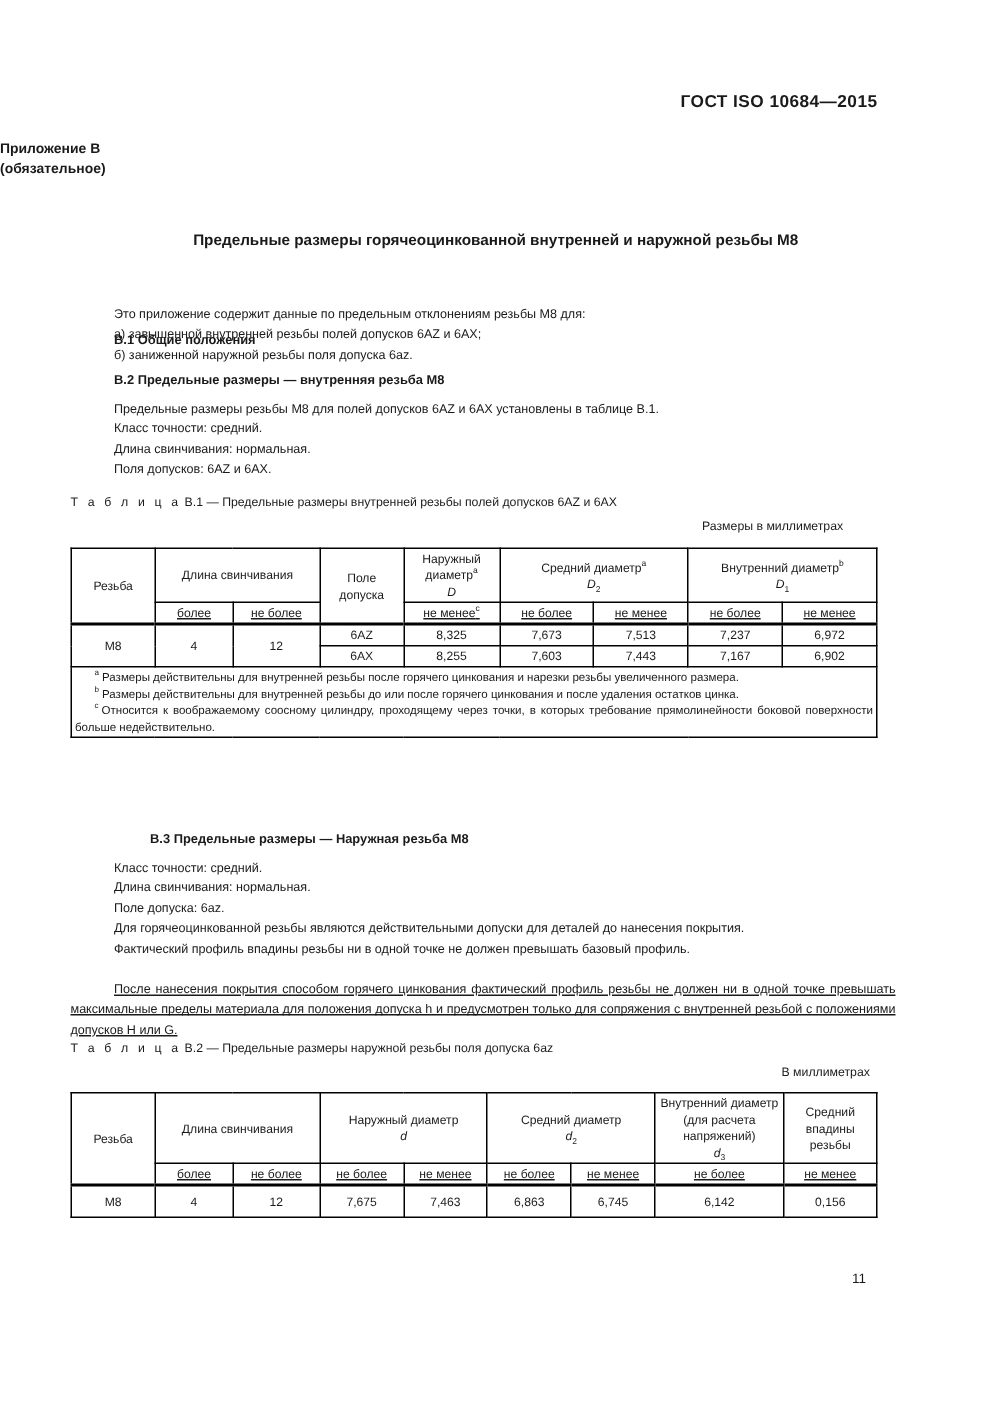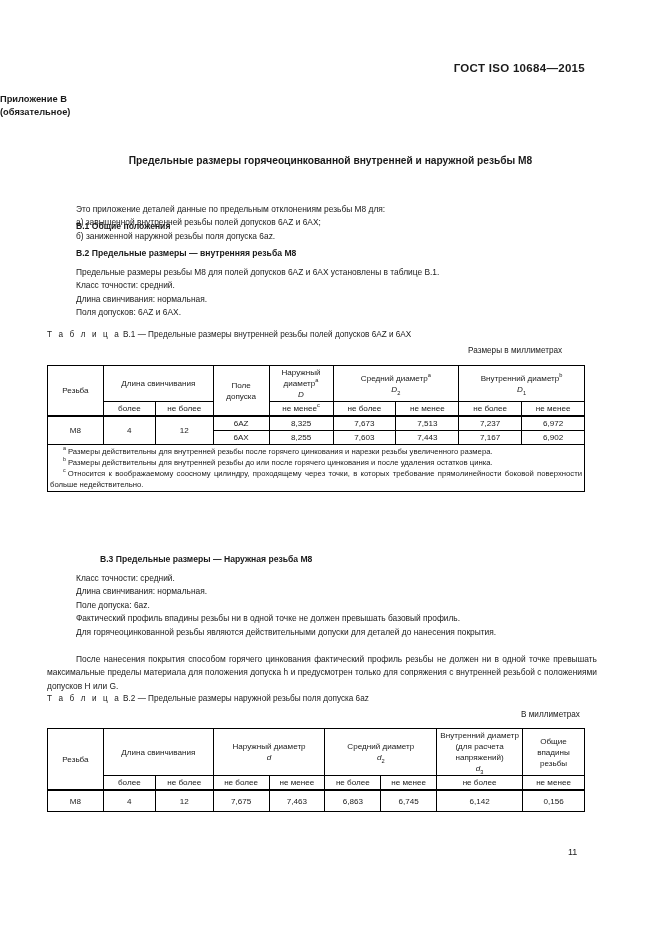--- a/index.html
+++ b/index.html
@@ -64,21 +64,21 @@
     font-size: 8.6px;
     font-weight: bold;
     white-space: nowrap;
   }
   .para {
     position: absolute;
     font-size: 8.4px;
     line-height: 13.4px;
   }
   .para div { white-space: nowrap; }
-  .para.wrap div { white-space: normal; }
+  .para.wrap div { white-space: normal; text-decoration: underline; }
 
   
   .tbl-caption {
     position: absolute;
     font-size: 8.2px;
     white-space: nowrap;
   }
   .tbl-caption .sp {
     letter-spacing: 2.1px;
   }
@@ -99,21 +99,21 @@
     border: 1px solid #000;
     text-align: center;
     vertical-align: middle;
     font-weight: normal;
     padding: 1px 2px;
     line-height: 11px;
   }
   table.gost th {
     font-size: 8.1px;
   }
-  .thickbot { border-bottom: 2px solid #000 !important; }
+  .thickbot { border-bottom: 2px solid #000 !important; text-decoration: underline; }
   .thicktop { border-top: 2px solid #000 !important; }
 
   .it { font-style: italic; }
   sup, sub {
     font-size: 70%;
     line-height: 0;
   }
 
   .notes-cell {
     text-align: left !important;
@@ -144,21 +144,21 @@
 
   <div class="annex-block">
     <div>Приложение В</div>
     <div class="line2">(обязательное)</div>
   </div>
 
   <div class="section-title">Предельные размеры горячеоцинкованной внутренней и наружной резьбы М8</div>
 
   <div class="h3" style="left:76px; top:185px;margin-top:36px;">В.1  Общие положения</div>
   <div class="para" style="left:76px; top:203px; width:520px;">
-    <div>Это приложение деталей данные по предельным отклонениям резьбы М8 для:</div>
+    <div>Это приложение содержит данные по предельным отклонениям резьбы М8 для:</div>
     <div>а)  завышенной внутренней резьбы полей допусков 6AZ и 6AX;</div>
     <div>б)  заниженной наружной резьбы поля допуска 6az.</div>
   </div>
 
   <div class="h3" style="left:76px; top:248px;">В.2  Предельные размеры — внутренняя резьба М8</div>
   <div class="para" style="left:76px; top:266px; width:520px;">
     <div>Предельные размеры резьбы М8 для полей допусков 6AZ и 6AX установлены в таблице В.1.</div>
     <div>Класс точности: средний.</div>
     <div>Длина свинчивания: нормальная.</div>
     <div>Поля допусков: 6AZ и 6AX.</div>
@@ -240,22 +240,22 @@
         </td>
       </tr>
     </tbody>
   </table>
 
   <div class="h3" style="left:76px; top:554px;margin-left:24px;">В.3  Предельные размеры — Наружная резьба М8</div>
   <div class="para" style="left:76px; top:572px; width:520px;">
     <div>Класс точности: средний.</div>
     <div>Длина свинчивания: нормальная.</div>
     <div>Поле допуска: 6az.</div>
+    <div>Для горячеоцинкованной резьбы являются действительными допуски для деталей до нанесения покрытия.</div>
     <div>Фактический профиль впадины резьбы ни в одной точке не должен превышать базовый профиль.</div>
-    <div>Для горячеоцинкованной резьбы являются действительными допуски для деталей до нанесения покрытия.</div>
   </div>
   <div class="para wrap" style="left:47px; top:653px; width:550px; text-align:justify; text-indent:29px;">
     <div>После нанесения покрытия способом горячего цинкования фактический профиль резьбы не должен ни в одной точке превышать максимальные пределы материала для положения допуска h и предусмотрен только для сопряжения с внутренней резьбой с положениями допусков H или G.</div>
   </div>
 
   <div class="tbl-caption" style="left:47px; top:694px;">
     <span class="sp">Т а б л и ц а</span>
     <span>В.2 — Предельные размеры наружной резьбы поля допуска 6az</span>
   </div>
   <div class="units" style="left:521px; top:710px;">В миллиметрах</div>
@@ -284,21 +284,21 @@
           <span>Средний диаметр</span><br>
           <span class="it">d</span><sub>2</sub>
         </th>
         <th>
           <span>Внутренний диаметр</span><br>
           <span>(для расчета</span><br>
           <span>напряжений)</span><br>
           <span class="it">d</span><sub>3</sub>
         </th>
         <th>
-          <span>Общие</span><br>
+          <span>Средний</span><br>
           <span>впадины</span><br>
           <span>резьбы</span>
         </th>
       </tr>
       <tr>
         <th class="thickbot">более</th>
         <th class="thickbot">не более</th>
         <th class="thickbot">не более</th>
         <th class="thickbot">не менее</th>
         <th class="thickbot">не более</th>

